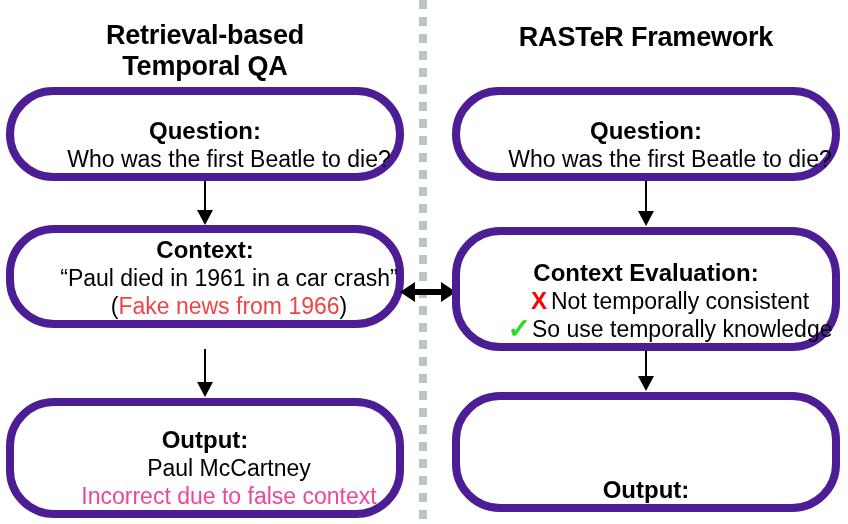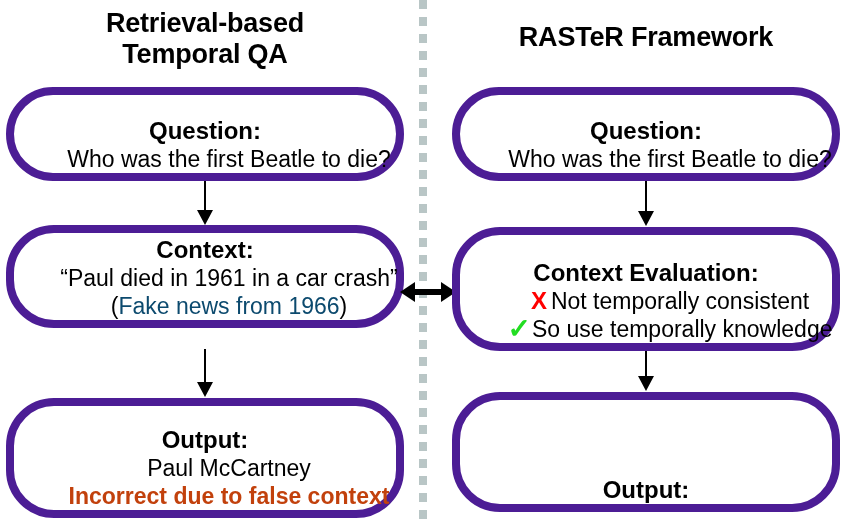--- a/index.html
+++ b/index.html
@@ -25,21 +25,21 @@
   
   .col-header {
     position: absolute;
     text-align: center;
     font-weight: bold;
     font-size: 27px;
     line-height: 31px;
     letter-spacing: -0.2px;
     color: #000;
   }
-  #header-left  { left: 6px;   top: 8px;  width: 398px; }
+  #header-left  { left: 6px;   top: 20px;  width: 398px; }
   #header-right { left: 452px; top: 22px; width: 388px; }
 
   
   #divider {
     position: absolute;
     left: 419px;
     top: 0px;
     width: 8px;
     height: 524px;
     background-image: linear-gradient(
@@ -82,22 +82,22 @@
   }
   .mark {
     font-weight: bold;
     font-size: 24px;
     line-height: 24px;
     margin-right: 4px;
   }
   .mark.cross { color: #ff0000; }
   .mark.check { color: #22dd22; font-size: 28px; margin-right: 1px; }
 
-  .blue { color: #0c4a6e; }
-  .red  { color: #c2410c; font-weight: bold; }
+  .blue { color: #ef4444; }
+  .red  { color: #ec4899; }
 
   
   #box-q-left   { left: 6px;  top: 87px;  width: 398px; height: 94px;  border-radius: 47px; }
   #box-context  { left: 6px;  top: 225px; width: 398px; height: 103px; border-radius: 48px; }
   #box-out-left { left: 6px;  top: 398px; width: 398px; height: 120px; border-radius: 48px; }
 
   
   #box-q-right   { left: 452px; top: 87px;  width: 388px; height: 94px;  border-radius: 47px; }
   #box-eval      { left: 452px; top: 227px; width: 388px; height: 124px; border-radius: 48px; }
   #box-out-right { left: 452px; top: 392px; width: 388px; height: 120px; border-radius: 48px; }

